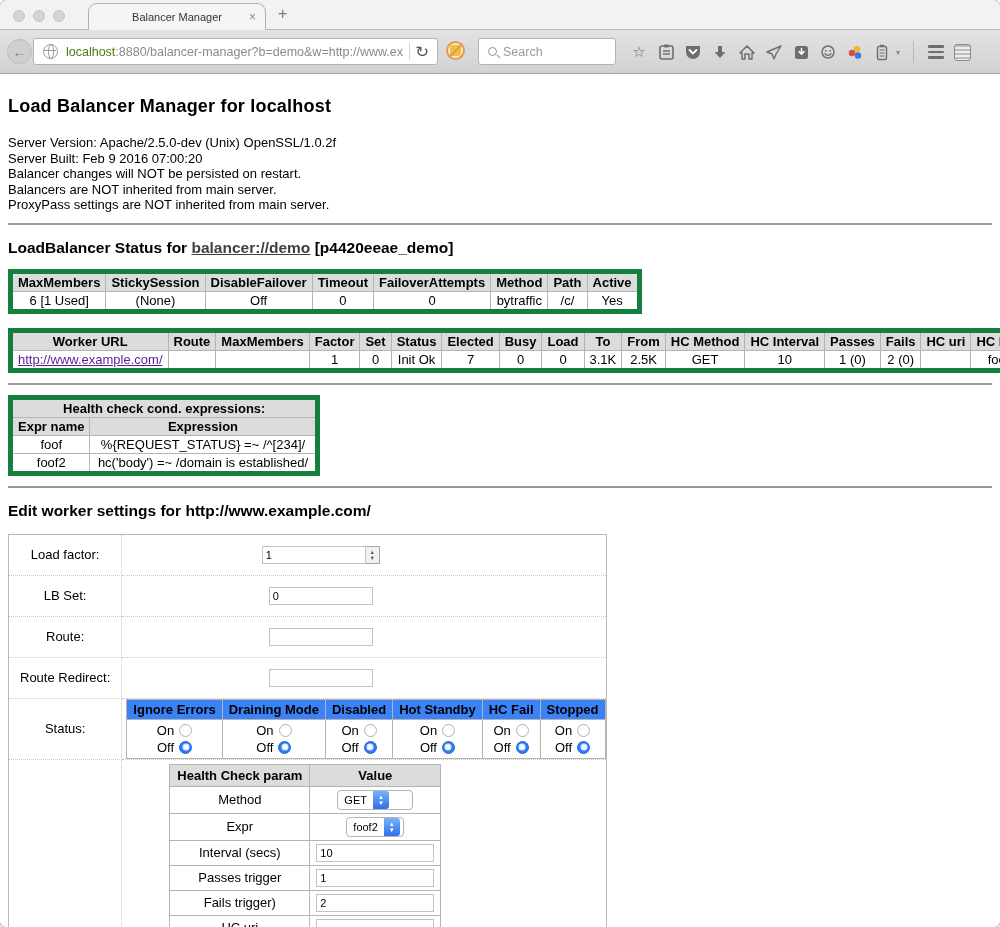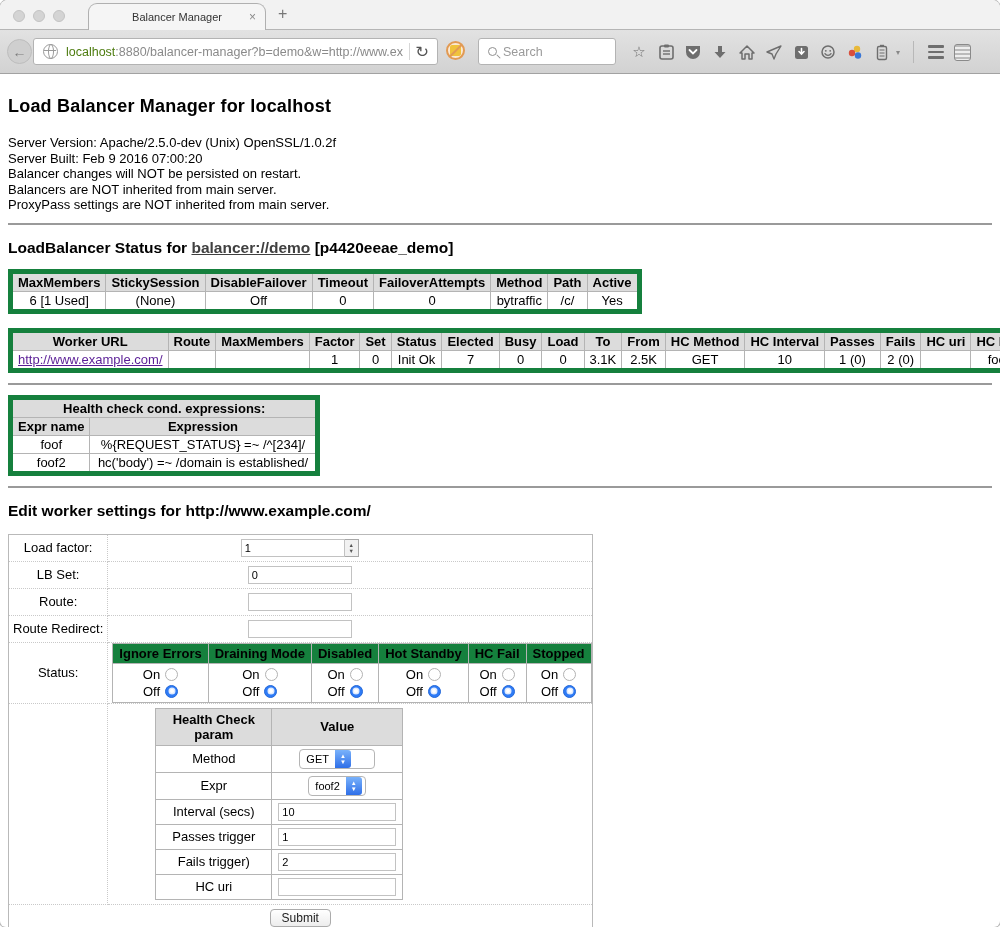--- a/index.html
+++ b/index.html
@@ -62,31 +62,31 @@
   table.data th { background:#dcdcdc; }
   table.data { border:5px solid #15803d; }
   td.left { text-align:left; }
   td.right { text-align:right; }
   a.worker-link { color:#5a1e96; }
 
   .gap16 { height:14px; }
 
   
   table.form { border-collapse:collapse; width:565px; margin-top:14px; font-size:13px; border:1px solid #b9b9b9; }
-  table.form > tbody > tr > td { border:1px solid #c9c9c9; border-style:dotted; padding:4px; }
+  table.form > tbody > tr > td { border:1px solid #c9c9c9; border-style:dotted; padding:11px; }
   td.flabel { width:100px; text-align:center; white-space:nowrap; }
   .ctr-wrap { width:375px; text-align:center; }
   input.txt { width:104px; height:18px; border:1px solid #c2c2c2; font-size:11px; font-family:"Liberation Sans",sans-serif; padding:0 3px; }
   .numwrap { display:inline-flex; align-items:stretch; }
   .spin { width:14px; border:1px solid #a8a8a8; border-left:none; background:#f1f1f1; display:flex; flex-direction:column;
           align-items:center; justify-content:center; font-size:5.5px; line-height:6px; color:#555; }
 
   table.status { border-collapse:collapse; font-size:13px; border:1px solid #868686; }
   table.status th, table.status td { border:1px solid #b4b4b4; padding:2px 6px; text-align:center; }
-  table.status th { background:#15803d; white-space:nowrap; }
+  table.status th { background:#3b82f6; white-space:nowrap; }
   .radioline { display:flex; align-items:center; justify-content:center; gap:5px; line-height:17px; }
   .radio { width:13px; height:13px; border-radius:50%; background:#fff; border:1px solid #b2b2b2; flex:none; position:relative; }
   .radio.sel { background:#2e7bf6; border:1px solid #2468d8; }
   .radio.sel:after { content:""; position:absolute; left:3.5px; top:3.5px; width:4px; height:4px; border-radius:50%; background:#fff; box-shadow:0 0 0 1.5px rgba(255,255,255,.85); }
 
   table.hc { border-collapse:collapse; font-size:13px; border:1px solid #868686; margin-left:47px; }
   table.hc th, table.hc td { border:1px solid #b4b4b4; padding:3px 6px; text-align:center; }
   table.hc th { background:#dcdcdc; }
   table.hc td.val { width:126px; text-align:left; }
   input.hctxt { width:118px; height:18px; border:1px solid #c2c2c2; font-size:11px; font-family:"Liberation Sans",sans-serif; padding:0 3px; }
@@ -421,21 +421,21 @@
           </tbody>
               </table>
         </td>
       </tr>
       <tr>
         <td class="flabel"></td>
         <td style="padding:4px 0;">
           <table class="hc">
             <tbody>
                   <tr>
-              <th style="width:116px;">Health Check param</th>
+              <th style="width:140px;">Health Check param</th>
               <th style="width:126px;">Value</th>
             </tr>
             <tr>
               <td>Method</td>
               <td class="val" style="text-align:center;">
                 <span class="mac-select" style="width:76px;">
                         <span class="txt">GET</span>
                         <span class="stepper">▲<br>▼</span>
                       </span>
               </td>

